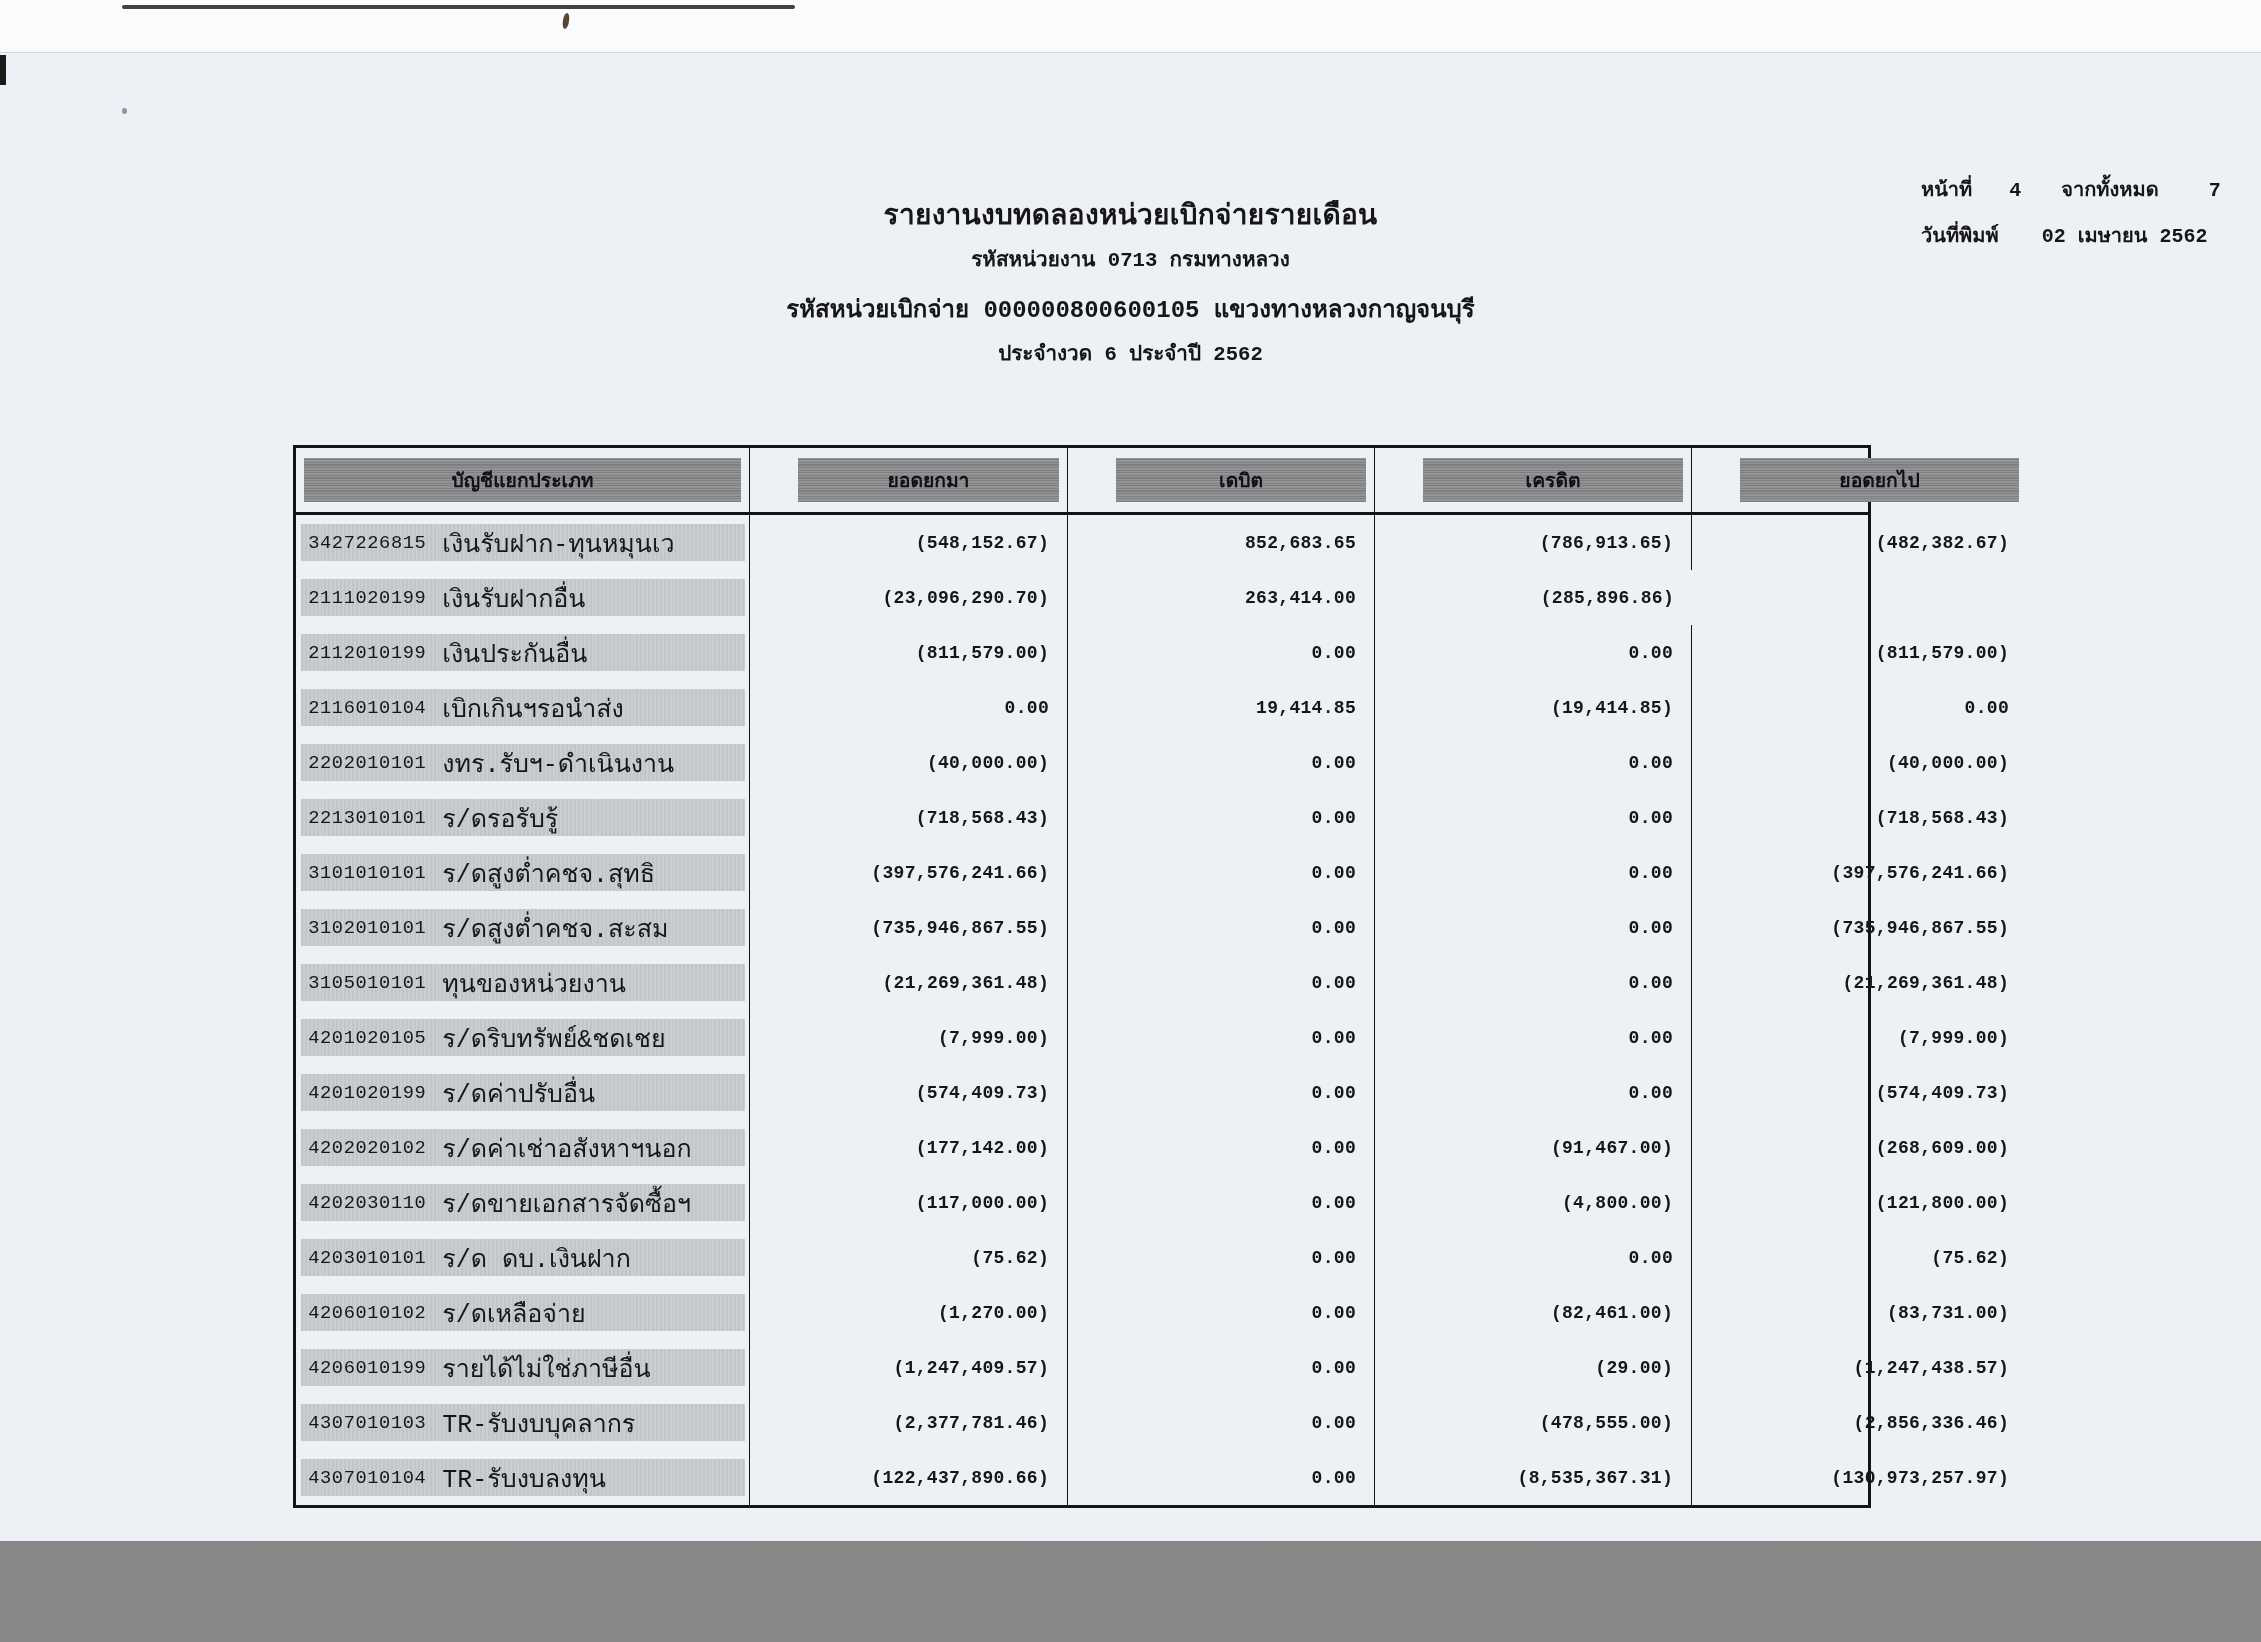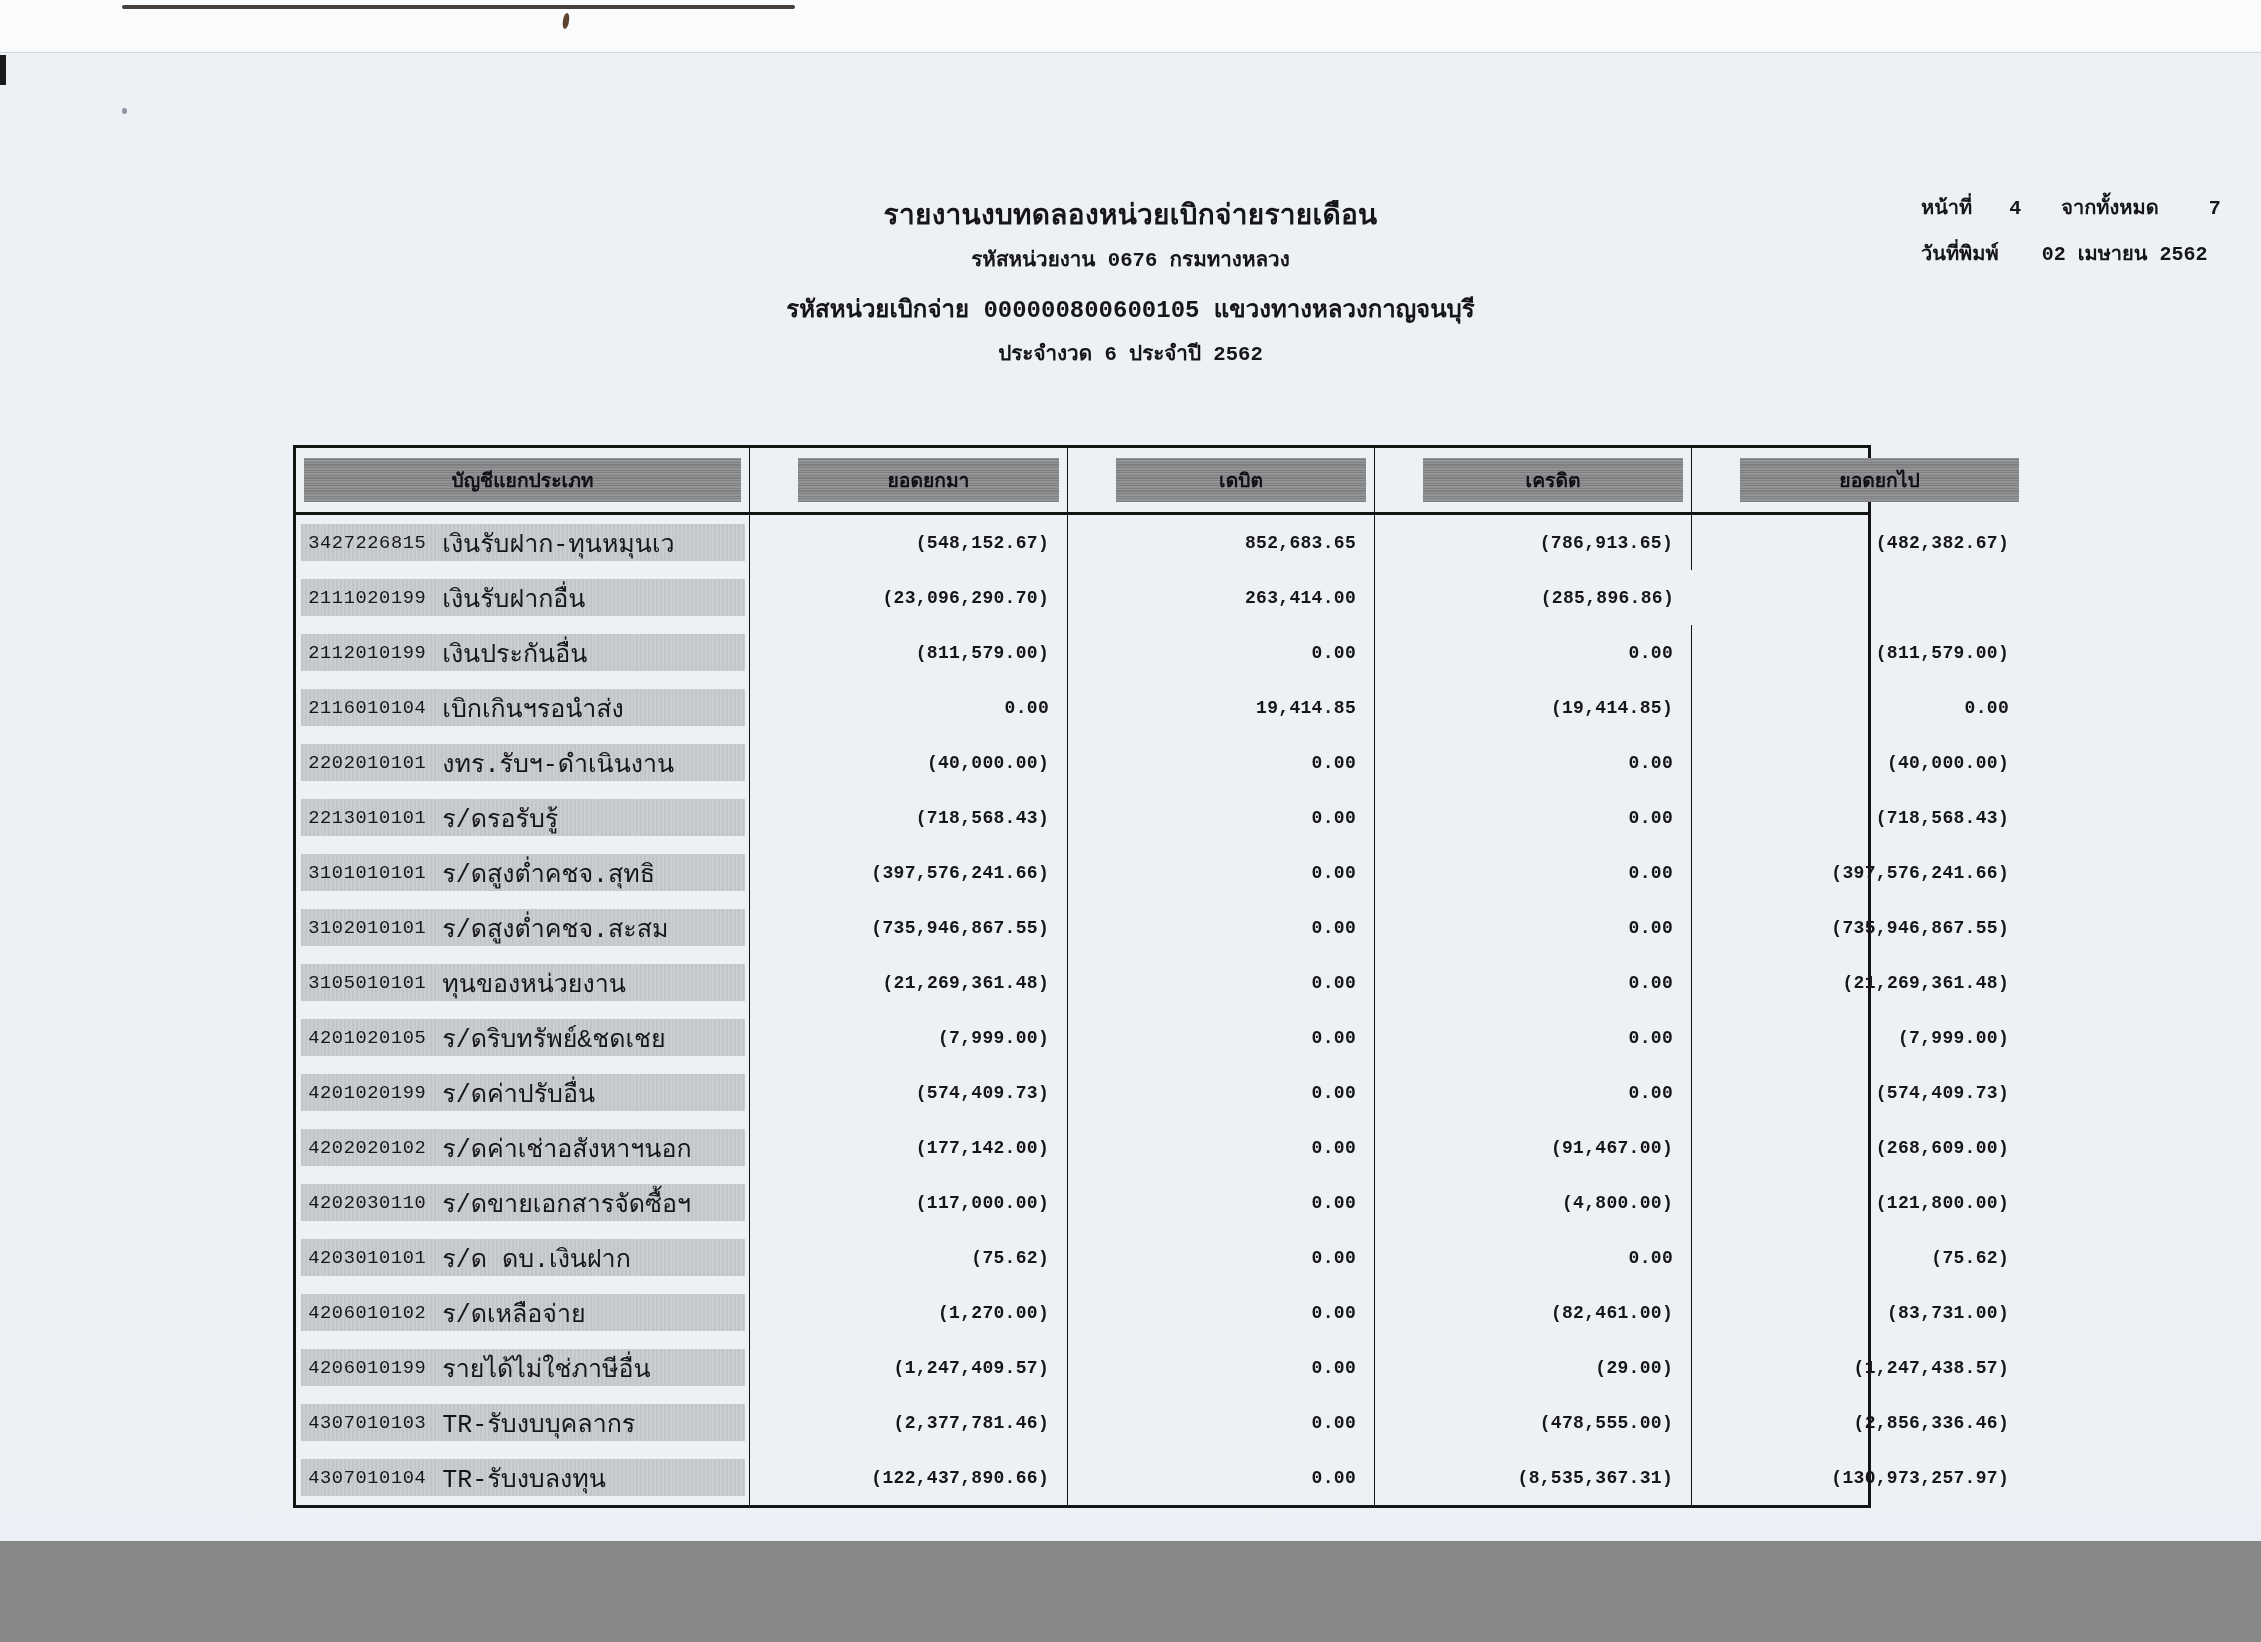--- a/index.html
+++ b/index.html
@@ -22,21 +22,21 @@
   .art-bottom-strip{left:1582px;top:1636px;width:680px;height:4.5px;background:#191919;}
   .art-speck-bl{left:6.4px;top:1602px;width:14px;height:9px;background:#3a3f48;border-radius:50%;}
 
   
   .title-block{position:absolute;left:0;right:0;text-align:center;}
   .rpt-title{top:192px;font-size:28px;font-weight:bold;letter-spacing:0.3px;}
   .rpt-sub1{top:242px;font-size:20.6px;font-weight:bold;}
   .rpt-sub2{top:289px;font-size:24px;font-weight:bold;}
   .rpt-sub3{top:336px;font-size:20.6px;font-weight:bold;}
 
-  .meta{position:absolute;left:1921px;top:191px;font-size:20px;font-weight:bold;}
+  .meta{position:absolute;left:1921px;top:173px;font-size:20px;font-weight:bold;}
   .meta-row{display:flex;align-items:baseline;white-space:nowrap;}
   .meta-row + .meta-row{margin-top:14px;}
   .m-page-no{margin-left:37px;}
   .m-total-label{margin-left:40px;}
   .m-total-no{margin-left:50px;}
   .m-date{margin-left:43px;}
 
   
   .tbl{
     position:absolute;left:293px;top:445px;width:1578px;
@@ -72,21 +72,21 @@
 
   <div class="crease"></div>
   <div class="art art-top-strip"></div>
   <div class="art art-speck-top"></div>
   <div class="art art-left-tick"></div>
   <div class="art art-dot-1"></div>
   <div class="art art-bottom-strip"></div>
   <div class="art art-speck-bl"></div>
 
   <div class="title-block rpt-title">รายงานงบทดลองหน่วยเบิกจ่ายรายเดือน</div>
-  <div class="title-block rpt-sub1">รหัสหน่วยงาน 0676 กรมทางหลวง</div>
+  <div class="title-block rpt-sub1">รหัสหน่วยงาน 0713 กรมทางหลวง</div>
   <div class="title-block rpt-sub2">รหัสหน่วยเบิกจ่าย 000000800600105 แขวงทางหลวงกาญจนบุรี</div>
   <div class="title-block rpt-sub3">ประจำงวด 6 ประจำปี 2562</div>
 
   <div class="meta">
     <div class="meta-row">
       <span>หน้าที่</span>
       <span class="m-page-no">4</span>
       <span class="m-total-label">จากทั้งหมด</span>
       <span class="m-total-no">7</span>
     </div>

